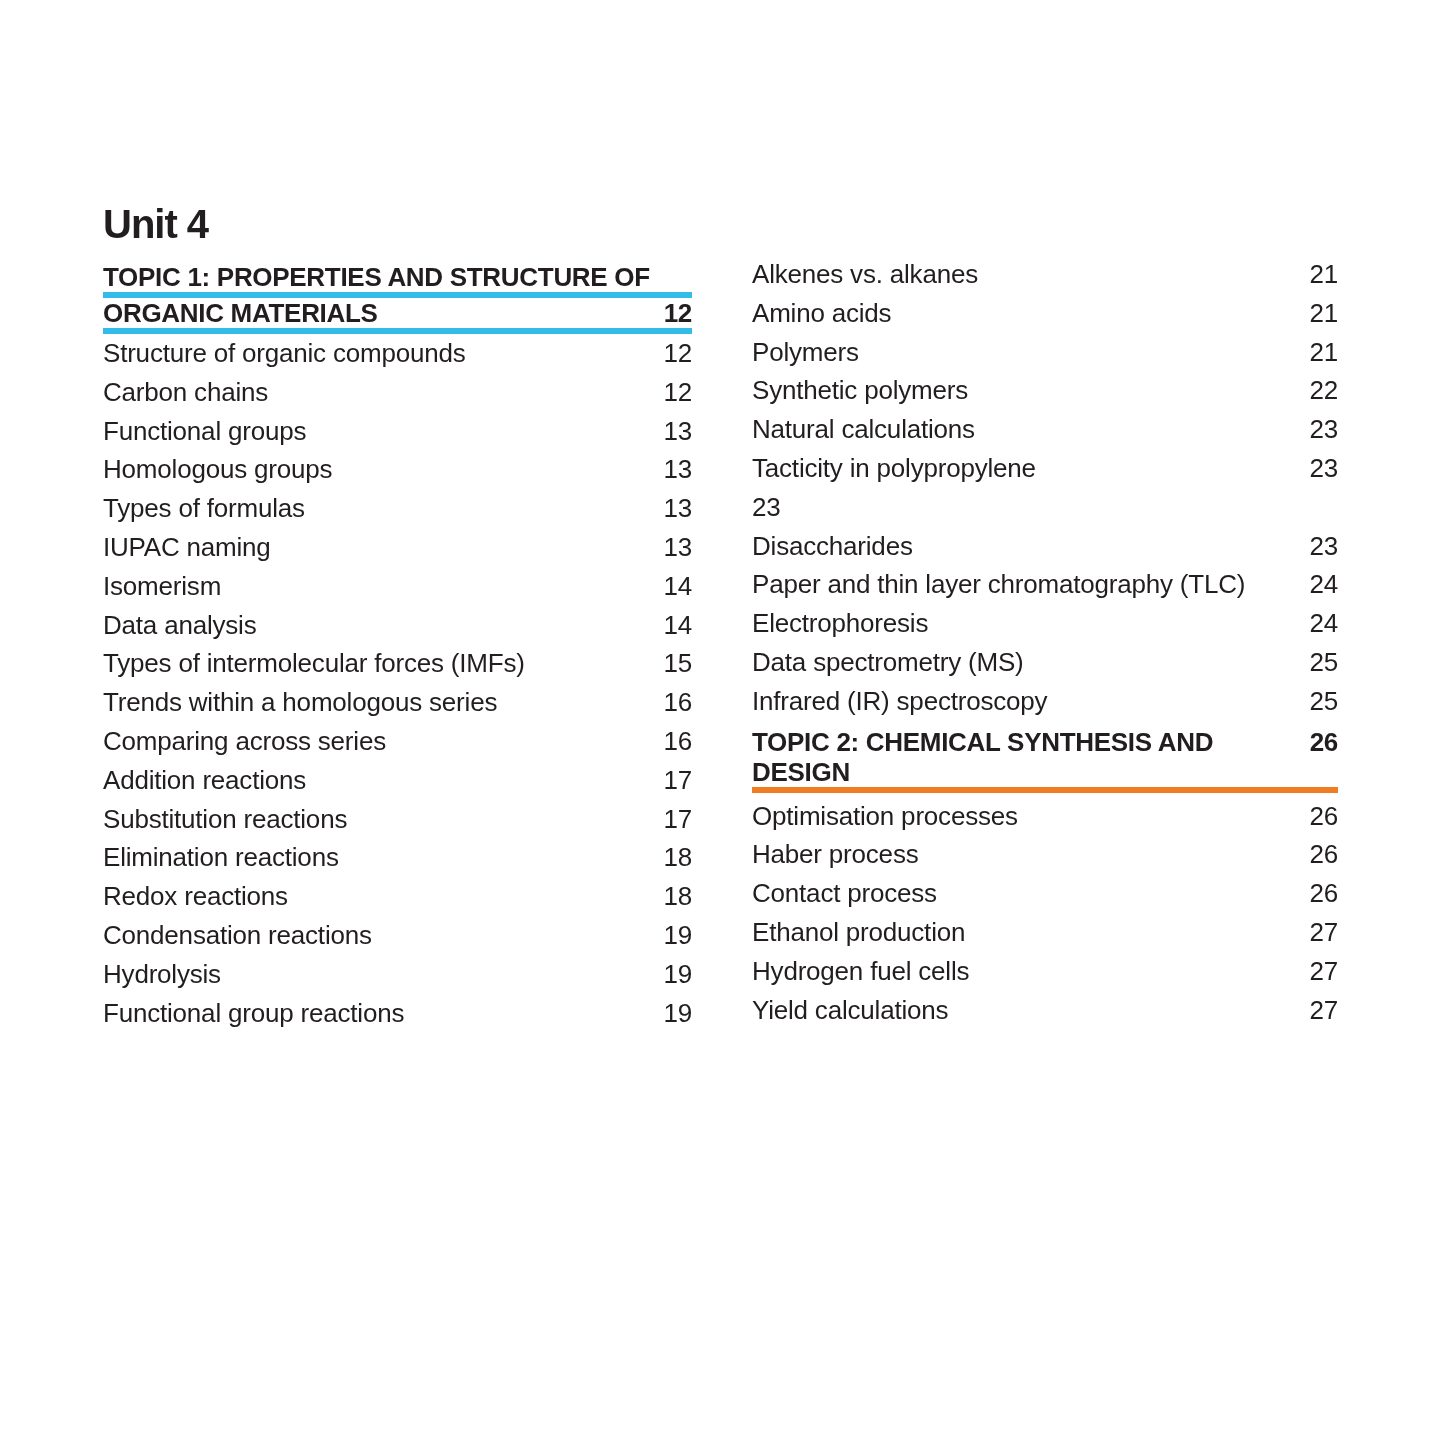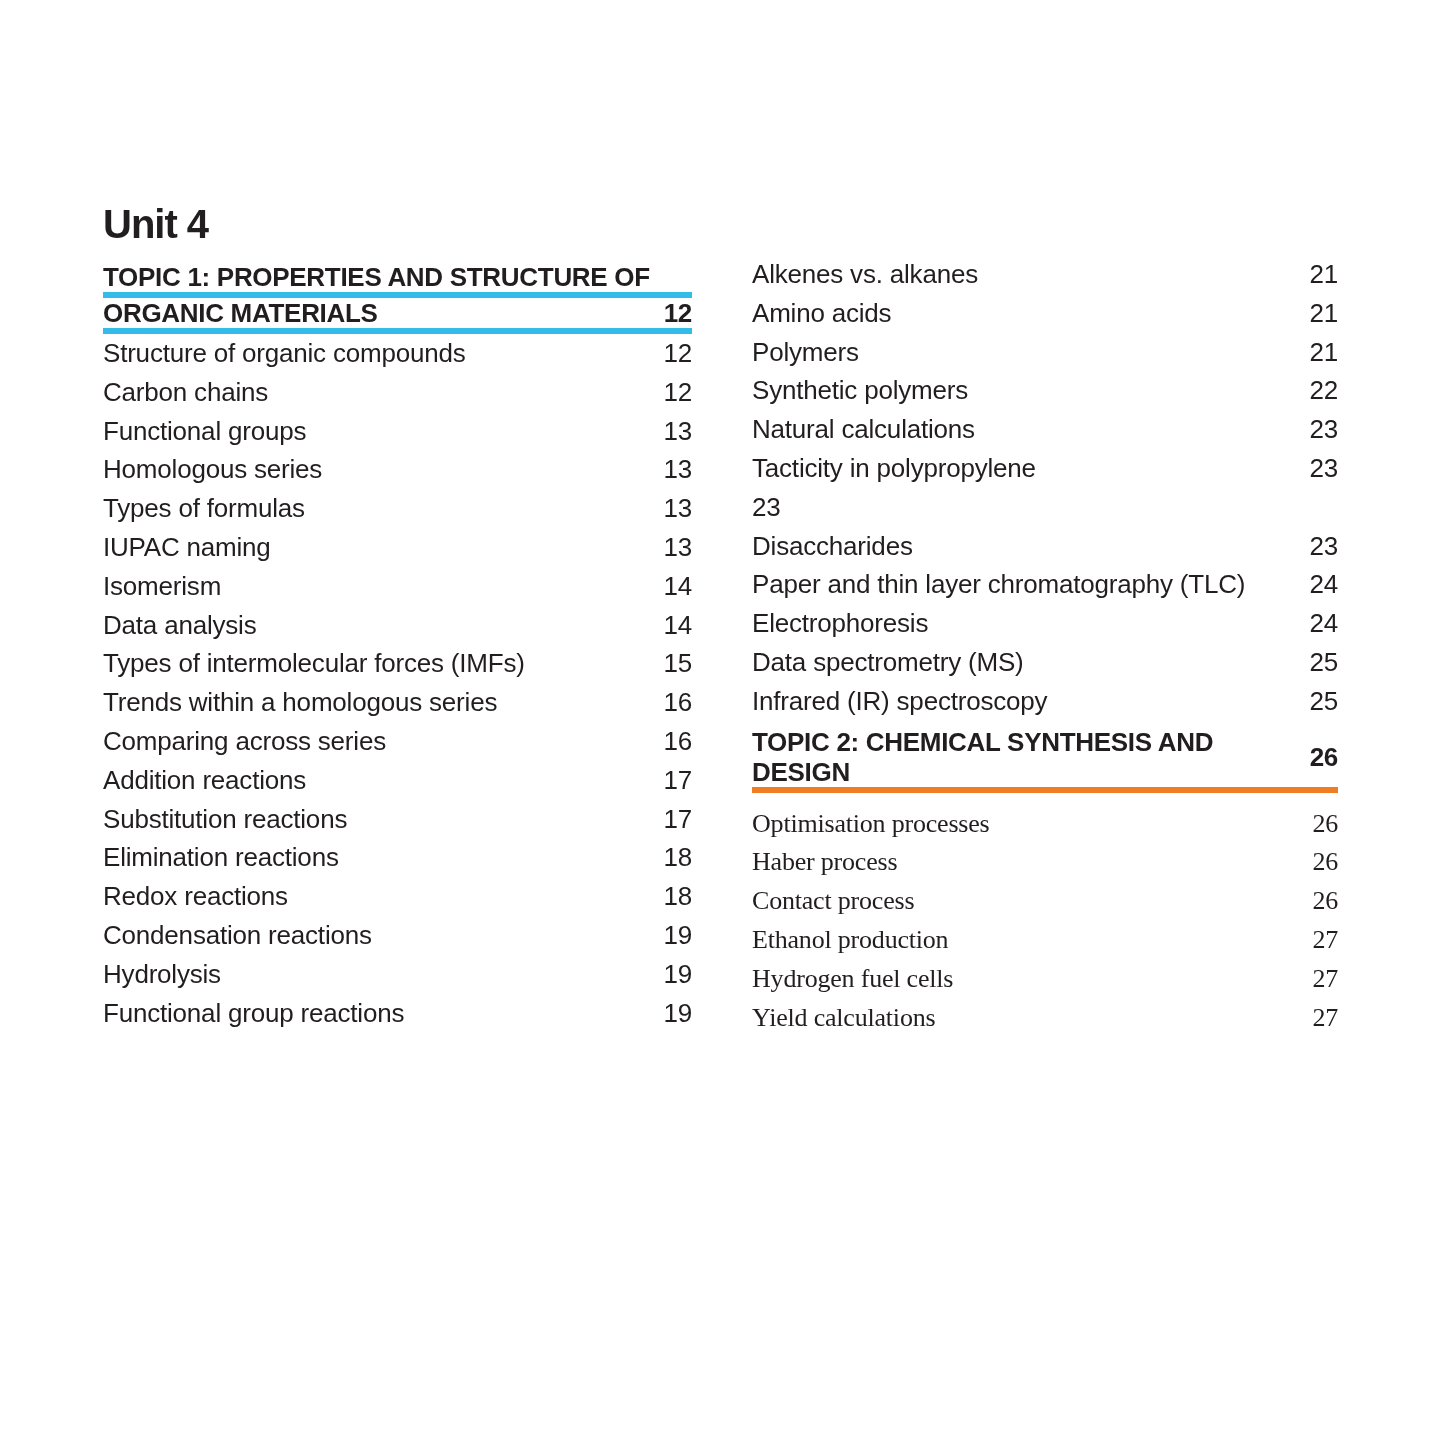--- a/index.html
+++ b/index.html
@@ -34,38 +34,37 @@
     width: 589px;
   }
   .col-right {
     left: 752px;
     top: 255px;
     width: 586px;
   }
   .topic-line {
     display: flex;
     justify-content: space-between;
-    align-items: center;
+    align-items: flex-start;
     font-weight: 700;
     font-size: 26px;
     line-height: 30px;
     letter-spacing: -0.3px;
     border-bottom: 6px solid #33bce8;
   }
   .topic-t1 { border-color: var(--c1, #33bce8); }
   .topic-t2 { border-color: var(--c2, #f07d22); margin-top: 6px; gap: 44px; }
   .topic-page {
     font-weight: 700;
   }
   .entries {
     margin-top: 0;
   }
   .entries-after {
-    margin-top: 12px;
-    font-family: Liberation Serif, serif;
+    margin-top: 4px;
   }
   .entry {
     display: flex;
     justify-content: space-between;
     align-items: baseline;
     font-size: 26px;
     line-height: 38.8px;
     letter-spacing: -0.2px;
     font-weight: 400;
   }
@@ -94,21 +93,21 @@
         </div>
         <div class="entry">
           <span class="entry-label">Carbon chains</span>
           <span class="entry-page">12</span>
         </div>
         <div class="entry">
           <span class="entry-label">Functional groups</span>
           <span class="entry-page">13</span>
         </div>
         <div class="entry">
-          <span class="entry-label">Homologous series</span>
+          <span class="entry-label">Homologous groups</span>
           <span class="entry-page">13</span>
         </div>
         <div class="entry">
           <span class="entry-label">Types of formulas</span>
           <span class="entry-page">13</span>
         </div>
         <div class="entry">
           <span class="entry-label">IUPAC naming</span>
           <span class="entry-page">13</span>
         </div>

